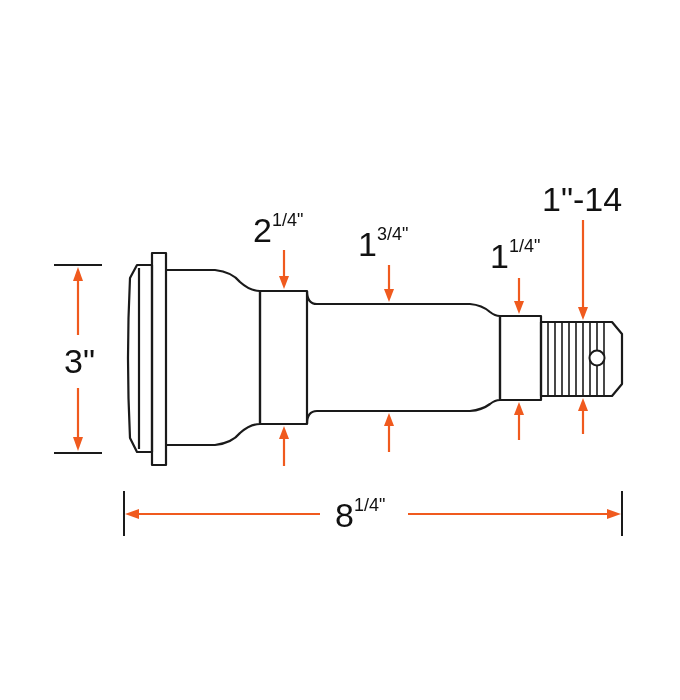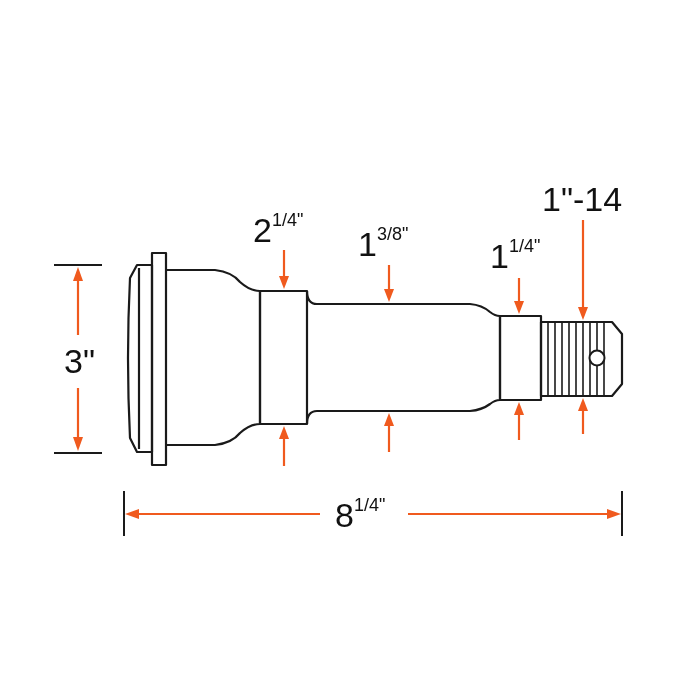--- a/index.html
+++ b/index.html
@@ -87,21 +87,21 @@
 
 <div class="lbl big" style="left:64px; top:344px;">
   <span>3</span><span>"</span>
 </div>
 
 <div class="lbl big" style="left:253px; top:213px;">
   <span>2</span><span class="sup"><span>1/4</span><span>"</span></span>
 </div>
 
 <div class="lbl big" style="left:358px; top:227px;">
-  <span>1</span><span class="sup"><span>3/8</span><span>"</span></span>
+  <span>1</span><span class="sup"><span>3/4</span><span>"</span></span>
 </div>
 
 <div class="lbl big" style="left:490px; top:239px;">
   <span>1</span><span class="sup"><span>1/4</span><span>"</span></span>
 </div>
 
 <div class="lbl big" style="left:542px; top:182px;">
   <span>1"-14</span>
 </div>
 

